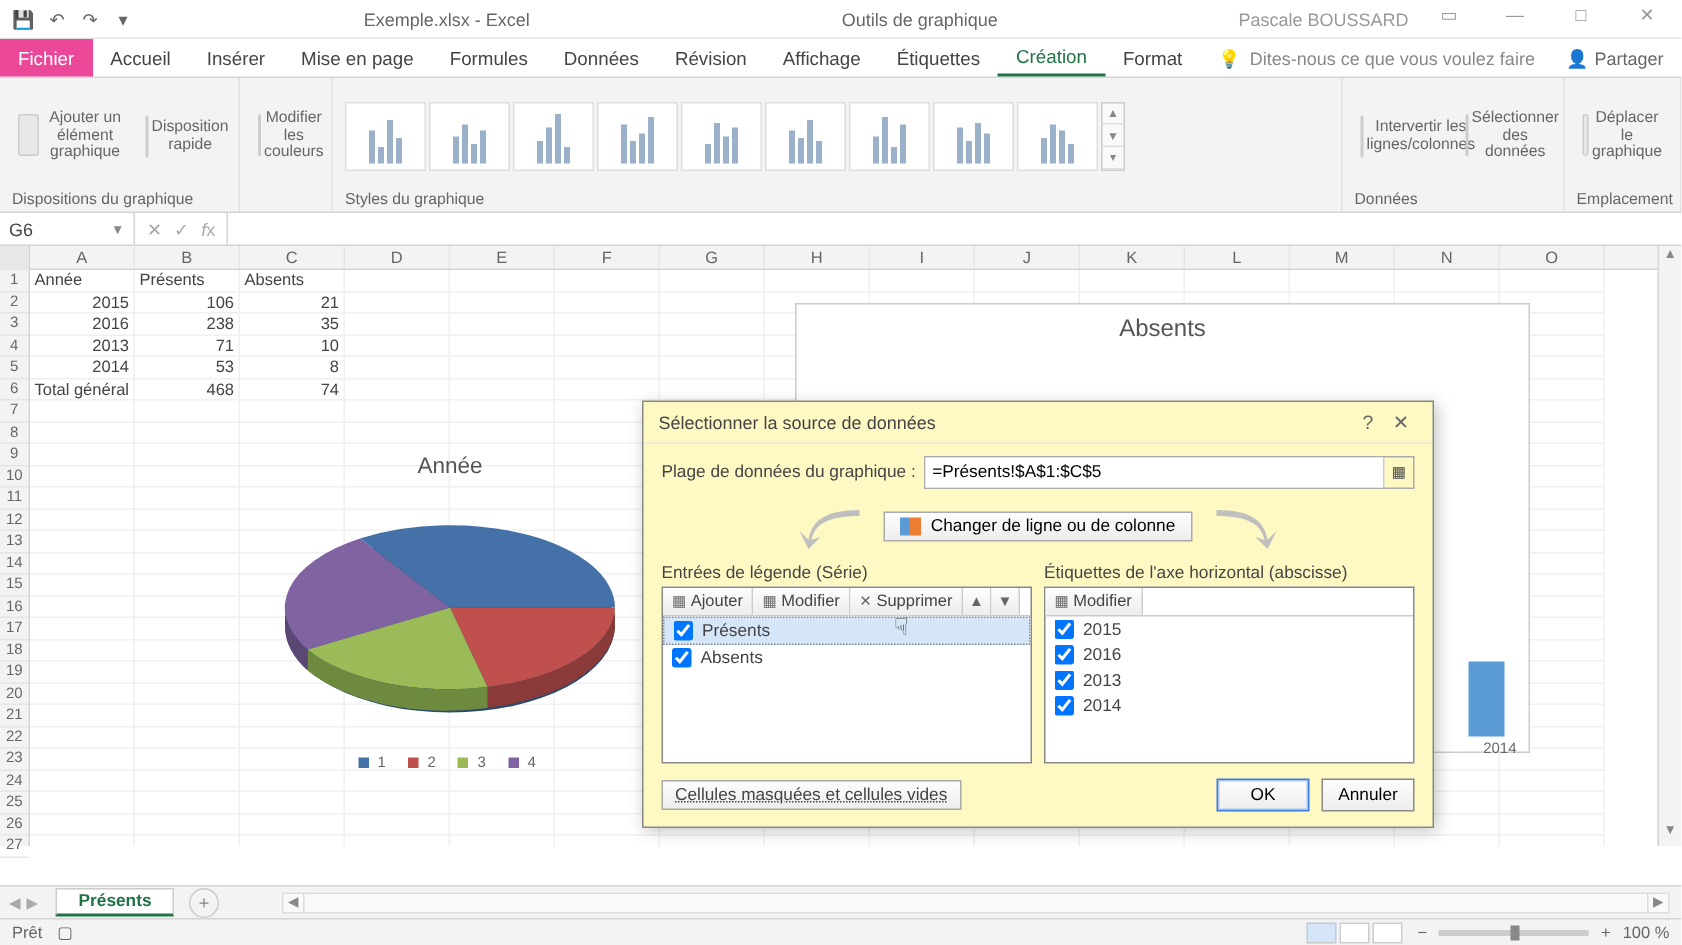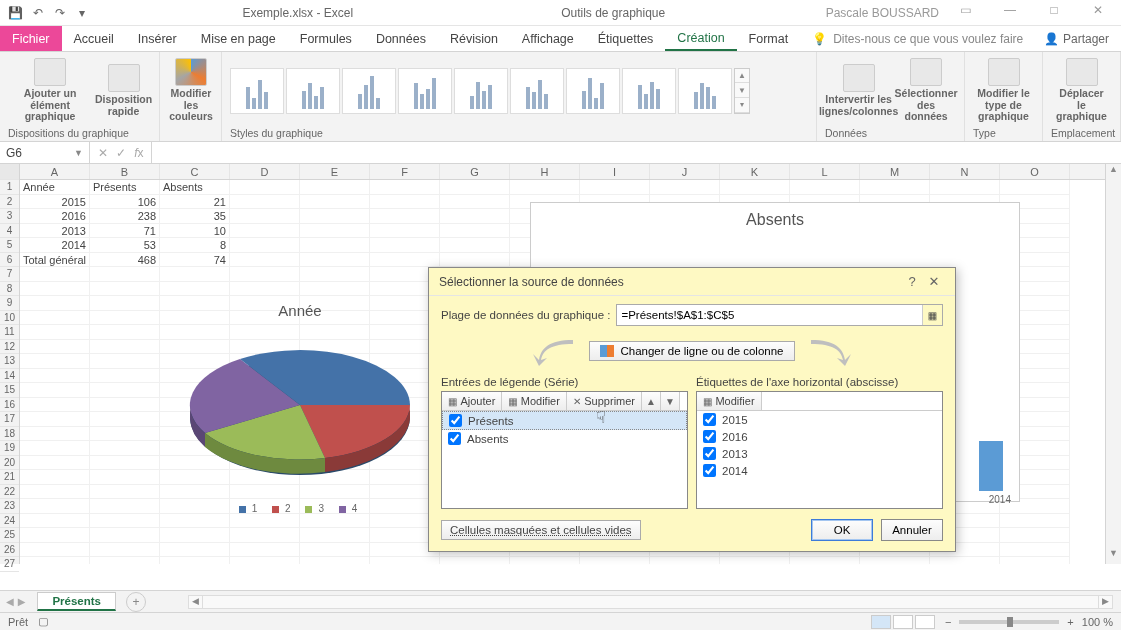--- a/index.html
+++ b/index.html
@@ -22,21 +22,21 @@
 .tab.active { color: #217346; border-bottom: 2px solid #217346; background: #fff; font-weight: 500; }
 .tell-me { flex: 1; display: flex; align-items: center; padding-left: 12px; color: #888; gap: 6px; }
 .tell-me .bulb { color: #888; }
 .share-btn { padding: 0 12px; display: flex; align-items: center; gap: 4px; color: #666; }
 
 
 .ribbon { height: 90px; background: #f3f3f3; display: flex; border-bottom: 1px solid #d4d4d4; }
 .rgroup { border-right: 1px solid #e0e0e0; padding: 2px 8px 0; display: flex; flex-direction: column; justify-content: space-between; }
 .rgroup-label { font-size: 10.5px; color: #666; padding-bottom: 2px; }
 .rgroup-body { flex: 1; display: flex; align-items: center; gap: 4px; }
-.rbtn { display: flex; flex-direction: column; align-items: center; gap: 2px; padding: 2px 4px; cursor: pointer; min-width: 46px; font-weight: bold; }
+.rbtn { display: flex; flex-direction: row; align-items: center; gap: 2px; padding: 2px 4px; cursor: pointer; min-width: 46px; }
 .rbtn .ric { width: 32px; height: 28px; background: #e8e8e8; border: 1px solid #ccc; border-radius: 2px; }
 .rbtn .rlbl { font-size: 10.5px; color: #666; text-align: center; line-height: 1.1; }
 .style-gallery { display: flex; gap: 2px; flex-wrap: nowrap; align-items: center; flex: 1; }
 .style-thumb { width: 54px; height: 46px; background: #fff; border: 1px solid #ddd; display: inline-flex; align-items: flex-end; justify-content: center; gap: 2px; padding: 4px; }
 .style-thumb span { width: 4px; background: #9bb0c9; display: inline-block; }
 .gallery-scroll { width: 16px; height: 46px; display: flex; flex-direction: column; border: 1px solid #ccc; background: #f9f9f9; }
 .gallery-scroll div { flex: 1; display: flex; align-items: center; justify-content: center; font-size: 8px; color: #888; border-bottom: 1px solid #ddd; }
 
 
 .fbar { height: 22px; display: flex; align-items: stretch; border-bottom: 1px solid #d4d4d4; }
@@ -280,30 +280,20 @@
           <div class="rlbl">Sélectionner
 des données</div>
         </div>
     </div>
     <div class="rgroup-label">Données</div>
   </div>
   <div class="rgroup" style="width:78px">
     <div class="rgroup-body">
       <div class="rbtn">
           <div class="ric"></div>
-          <div class="rlbl">Modifier le type
-de graphique</div>
-        </div>
-    </div>
-    <div class="rgroup-label">Type</div>
-  </div>
-  <div class="rgroup" style="width:78px">
-    <div class="rgroup-body">
-      <div class="rbtn">
-          <div class="ric"></div>
           <div class="rlbl">Déplacer le
 graphique</div>
         </div>
     </div>
     <div class="rgroup-label">Emplacement</div>
   </div>
 </div>
 
 <div class="fbar">
   <div class="namebox">

